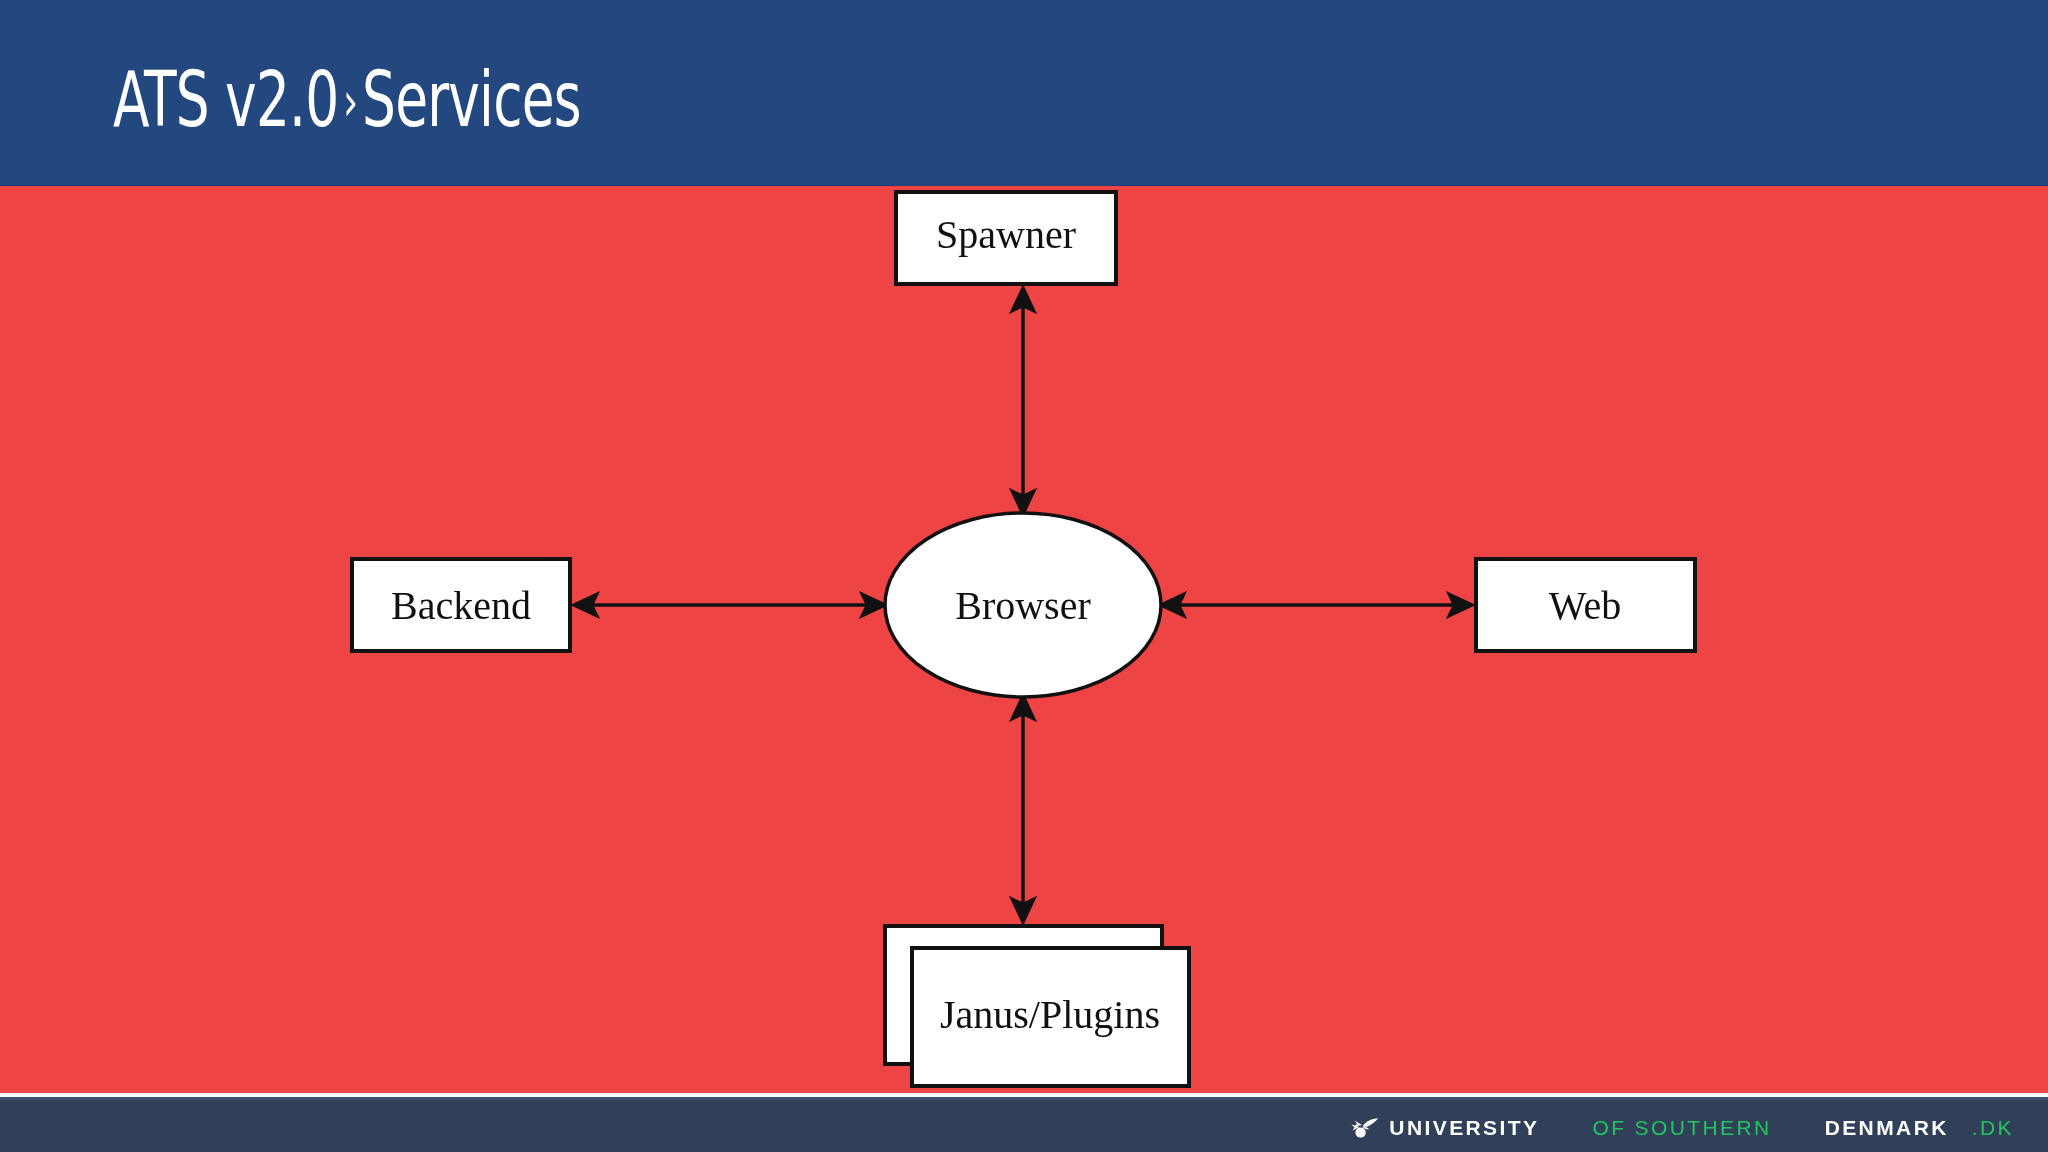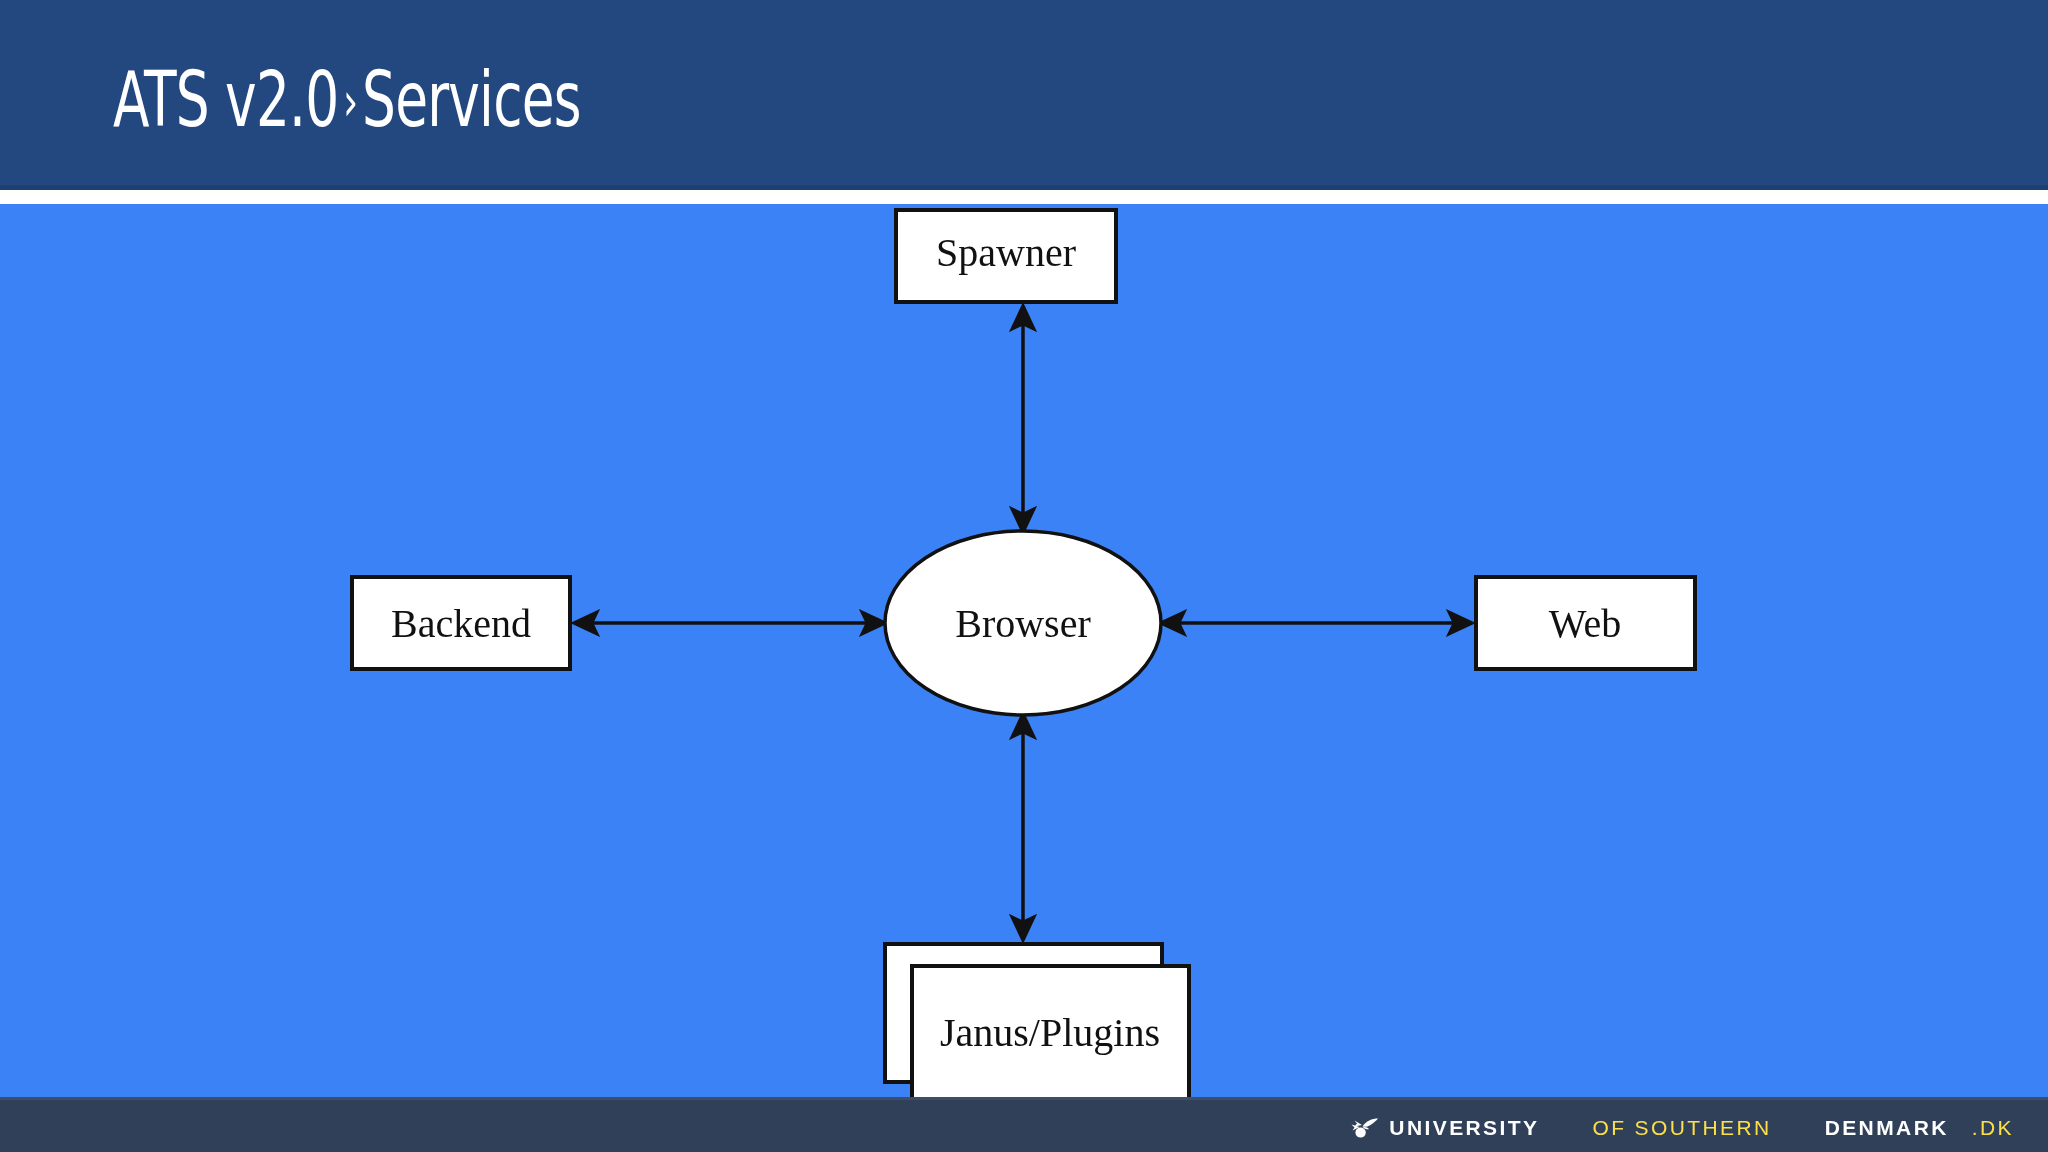--- a/index.html
+++ b/index.html
@@ -43,24 +43,24 @@
     font-size: 54px;
     padding: 0 6px;
     position: relative;
     top: -6px;
   }
 
   
   #diagram-canvas {
     position: absolute;
     left: 0;
-    top: 204px;
+    top: 186px;
     width: 2048px;
     height: 907px;
-    background: #3b82f6;
+    background: #ef4444;
   }
   #diagram-svg {
     position: absolute;
     left: 0; top: 0;
     width: 2048px;
     height: 907px;
     display: block;
   }
 
   
@@ -104,21 +104,21 @@
     display: flex;
     align-items: baseline;
     gap: 23px;
   }
   #footer-brand .bold {
     font-weight: 700;
     color: #ffffff;
   }
   #footer-brand .light {
     font-weight: 400;
-    color: #fde047;
+    color: #22c55e;
   }
   #footer-brand .sep {
     display: inline-block;
     width: 7px;
   }
 </style>
 </head>
 <body>
 
 <div id="slide-header">

